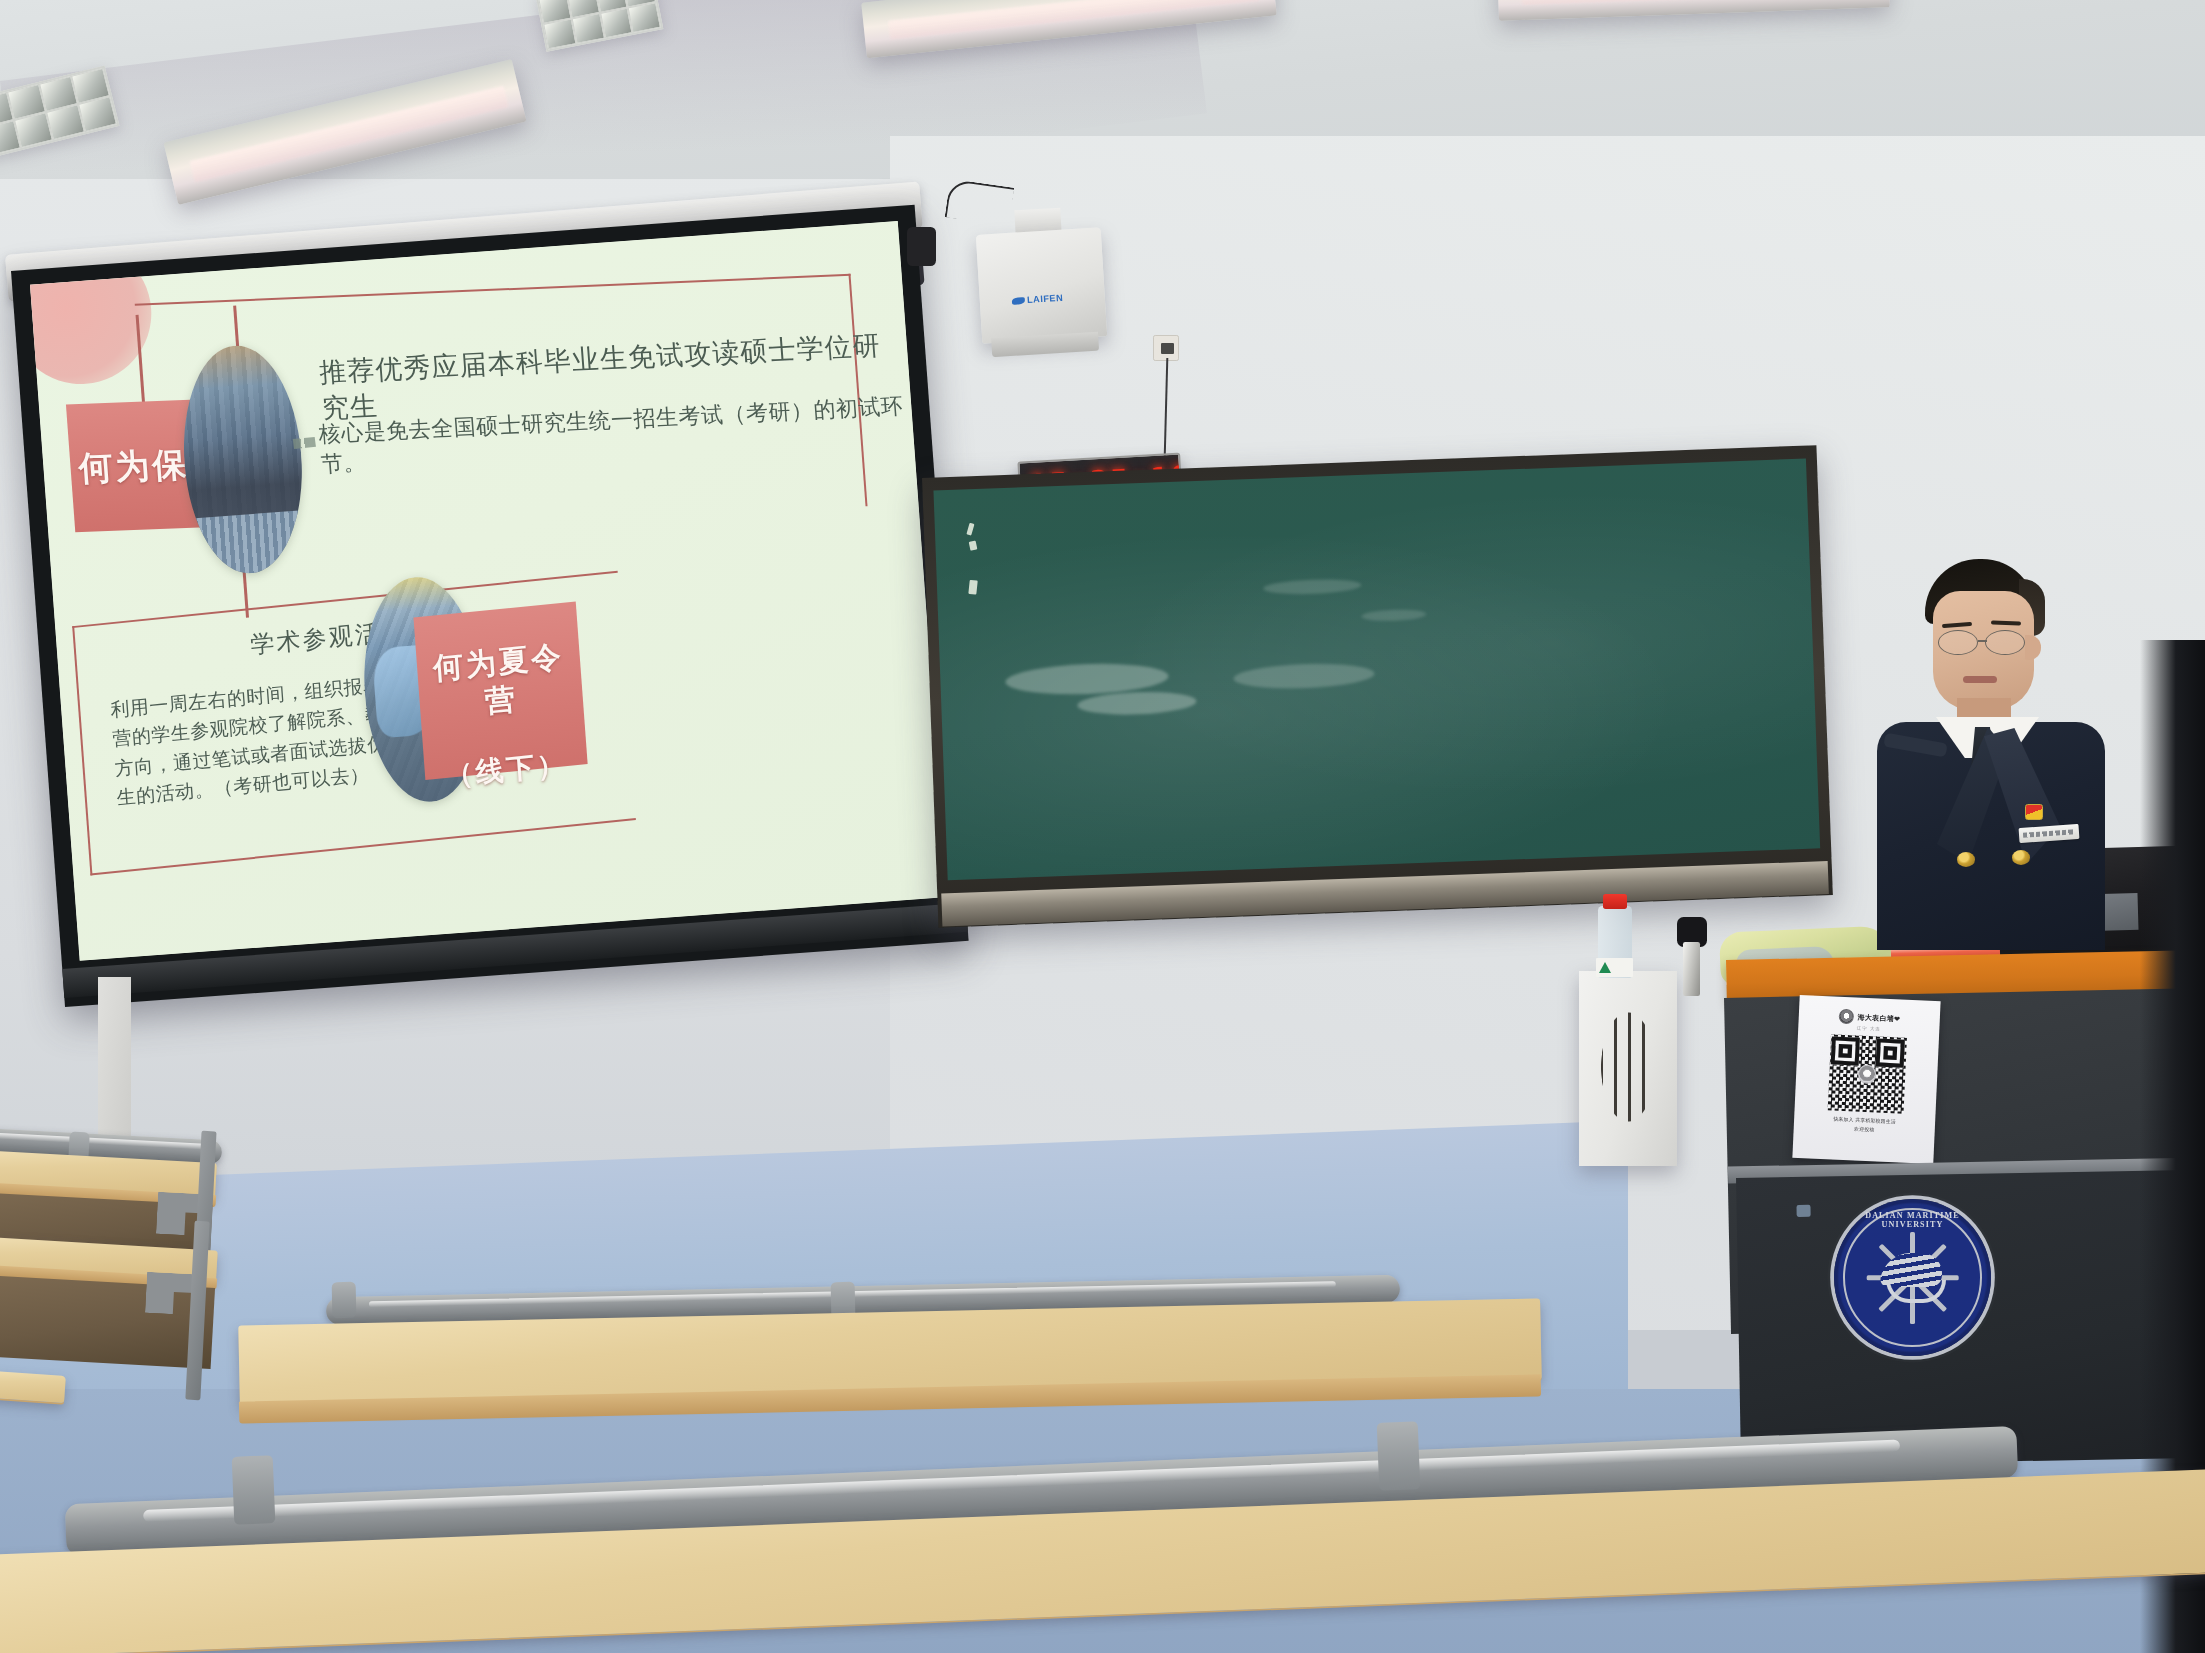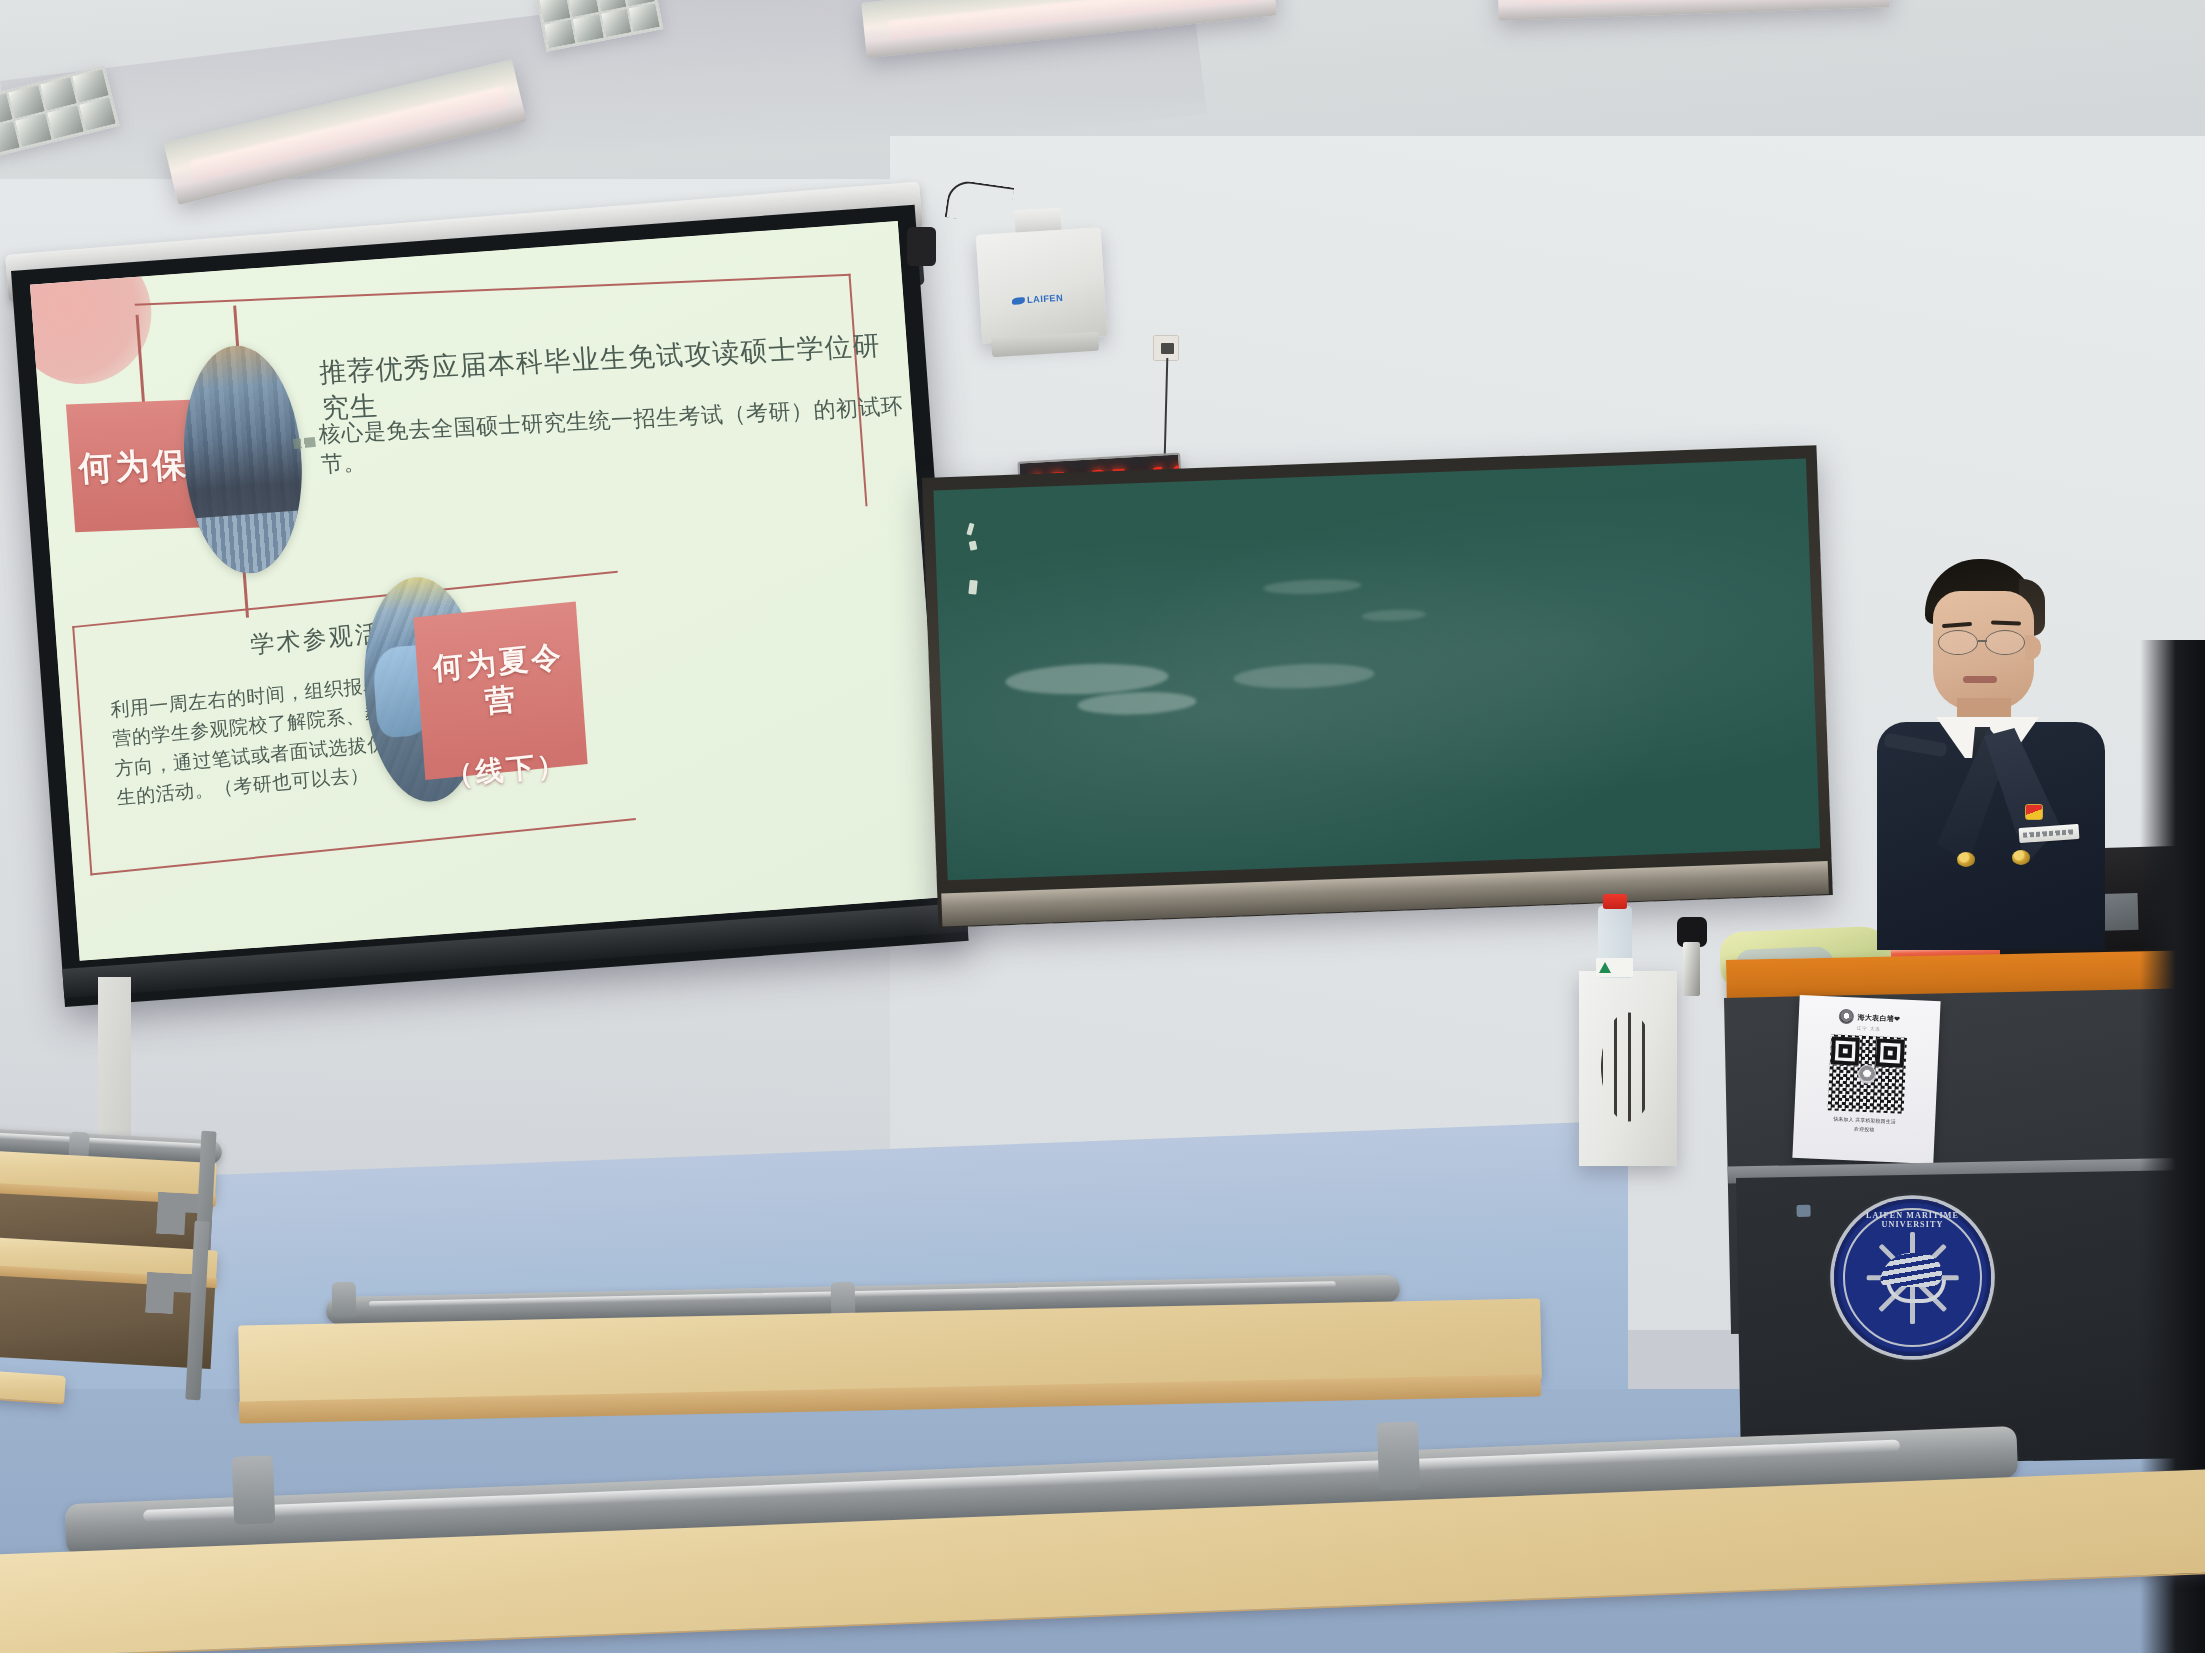--- a/index.html
+++ b/index.html
@@ -735,21 +735,21 @@
   </div>
 
   <div class="dmu-logo">
     <div class="dmu-spokes">
       <i style="transform:rotate(0deg);"></i>
       <i style="transform:rotate(45deg);"></i>
       <i style="transform:rotate(90deg);"></i>
       <i style="transform:rotate(135deg);"></i>
     </div>
     <div class="dmu-ring-text"></div>
-    <div class="dmu-ring-label" style="font-size:8.1px;">LAIFEN MARITIME UNIVERSITY</div>
+    <div class="dmu-ring-label" style="font-size:8.1px;">DALIAN MARITIME UNIVERSITY</div>
     <div class="dmu-mark"></div>
   </div>
 
   <div class="person">
     <div class="p-hair"></div>
     <div class="p-hair-side"></div>
     <div class="p-face"></div>
     <div class="p-ear"></div>
     <div class="p-brow" style="left:86px;top:64px;transform:rotate(-4deg);"></div>
     <div class="p-brow" style="left:135px;top:62px;transform:rotate(2deg);"></div>

